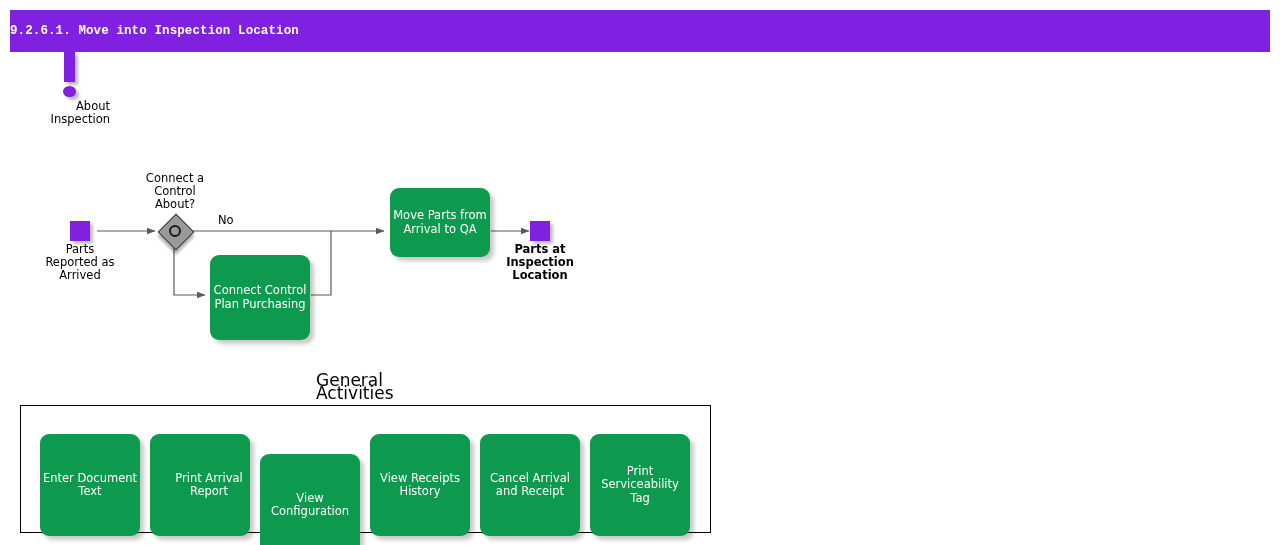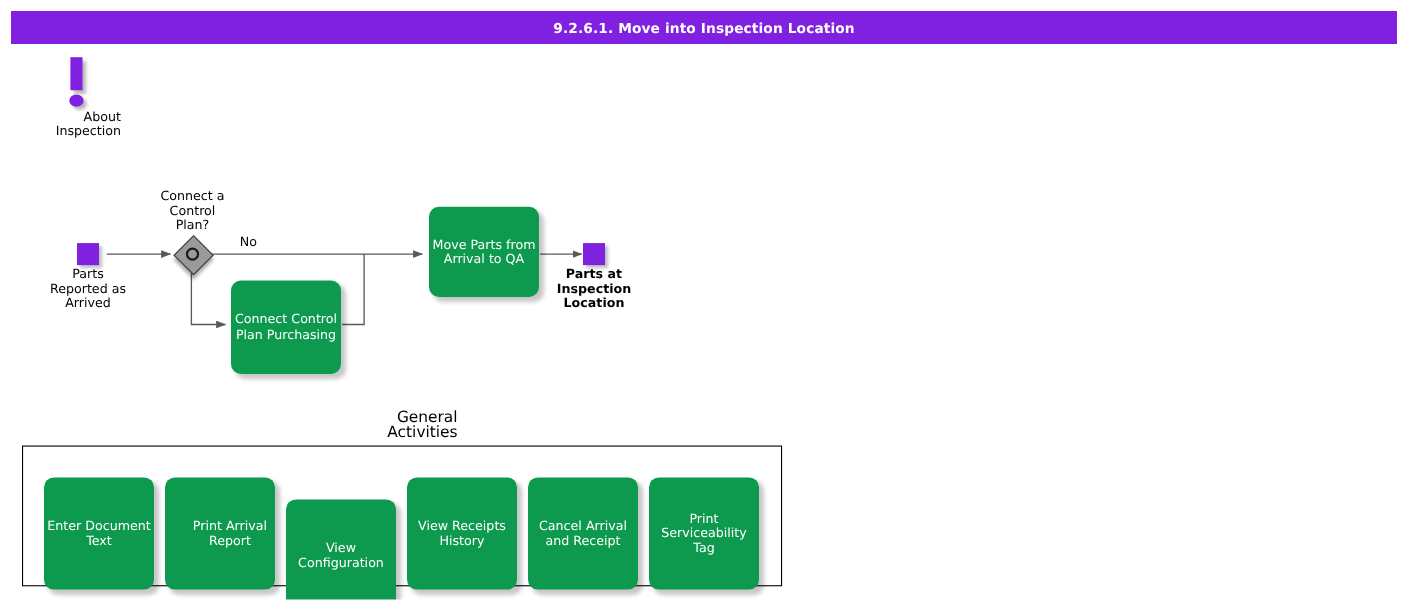--- a/index.html
+++ b/index.html
@@ -16,25 +16,26 @@
     font-family: "DejaVu Sans", "Liberation Sans", sans-serif;
     color: #000000;
   }
 
   
   #title-bar {
     position: absolute;
     left: 10px;
     top: 10px;
     width: 1260px;
-    height: 30px;
+    height: 42px;
     background: #8020e0;
     display: flex;
     align-items: center;
-    justify-content: center;
+    justify-content: flex-start;
+    font-family: Liberation Mono, monospace;
   }
   #title-bar .title-text {
     color: #ffffff;
     font-size: 12.5px;
     font-weight: bold;
     letter-spacing: 0.1px;
     white-space: nowrap;
   }
 
   
@@ -166,22 +167,22 @@
     height: 128px;
     border: 1.5px solid #000000;
     box-sizing: border-box;
     background: #ffffff;
   }
   #general-activities-caption {
     position: absolute;
     left: 316px;
     top: 374px;
     width: 100px;
-    text-align: right;
-    font-size: 14px;
+    text-align: left;
+    font-size: 17px;
     line-height: 13px;
     white-space: pre-line;
   }
   .ga-task {
     position: absolute;
     top: 434px;
     width: 100px;
     height: 102px;
   }
 </style>
@@ -221,29 +222,29 @@
 <div class="node-label" style="left:30px; top:243px; width:100px;">Parts
 Reported as
 Arrived</div>
 
 <div class="gateway" style="left:158px; top:214px;">
   <div class="diamond"></div>
   <div class="ring"></div>
 </div>
 <div class="node-label" style="left:130px; top:172px; width:90px;">Connect a
 Control
-Plan?</div>
+About?</div>
 <div class="flow-label" style="left:201px; top:214px;margin-left:17px;">No</div>
 
 <div class="task" style="left:210px; top:255px; width:100px; height:85px;text-align:center;">
   <span>Connect Control
 Plan Purchasing</span>
 </div>
 
-<div class="task" style="left:390px; top:188px; width:100px; height:82px;">
+<div class="task" style="left:390px; top:188px; width:100px; height:69px;">
   <span>Move Parts from
 Arrival to QA</span>
 </div>
 
 <div class="event-square" style="left:530px; top:221px;"></div>
 <div class="node-label" style="left:490px; top:243px; width:100px;font-weight:bold;">Parts at
 Inspection
 Location</div>
 
 <div id="general-activities-caption">General

